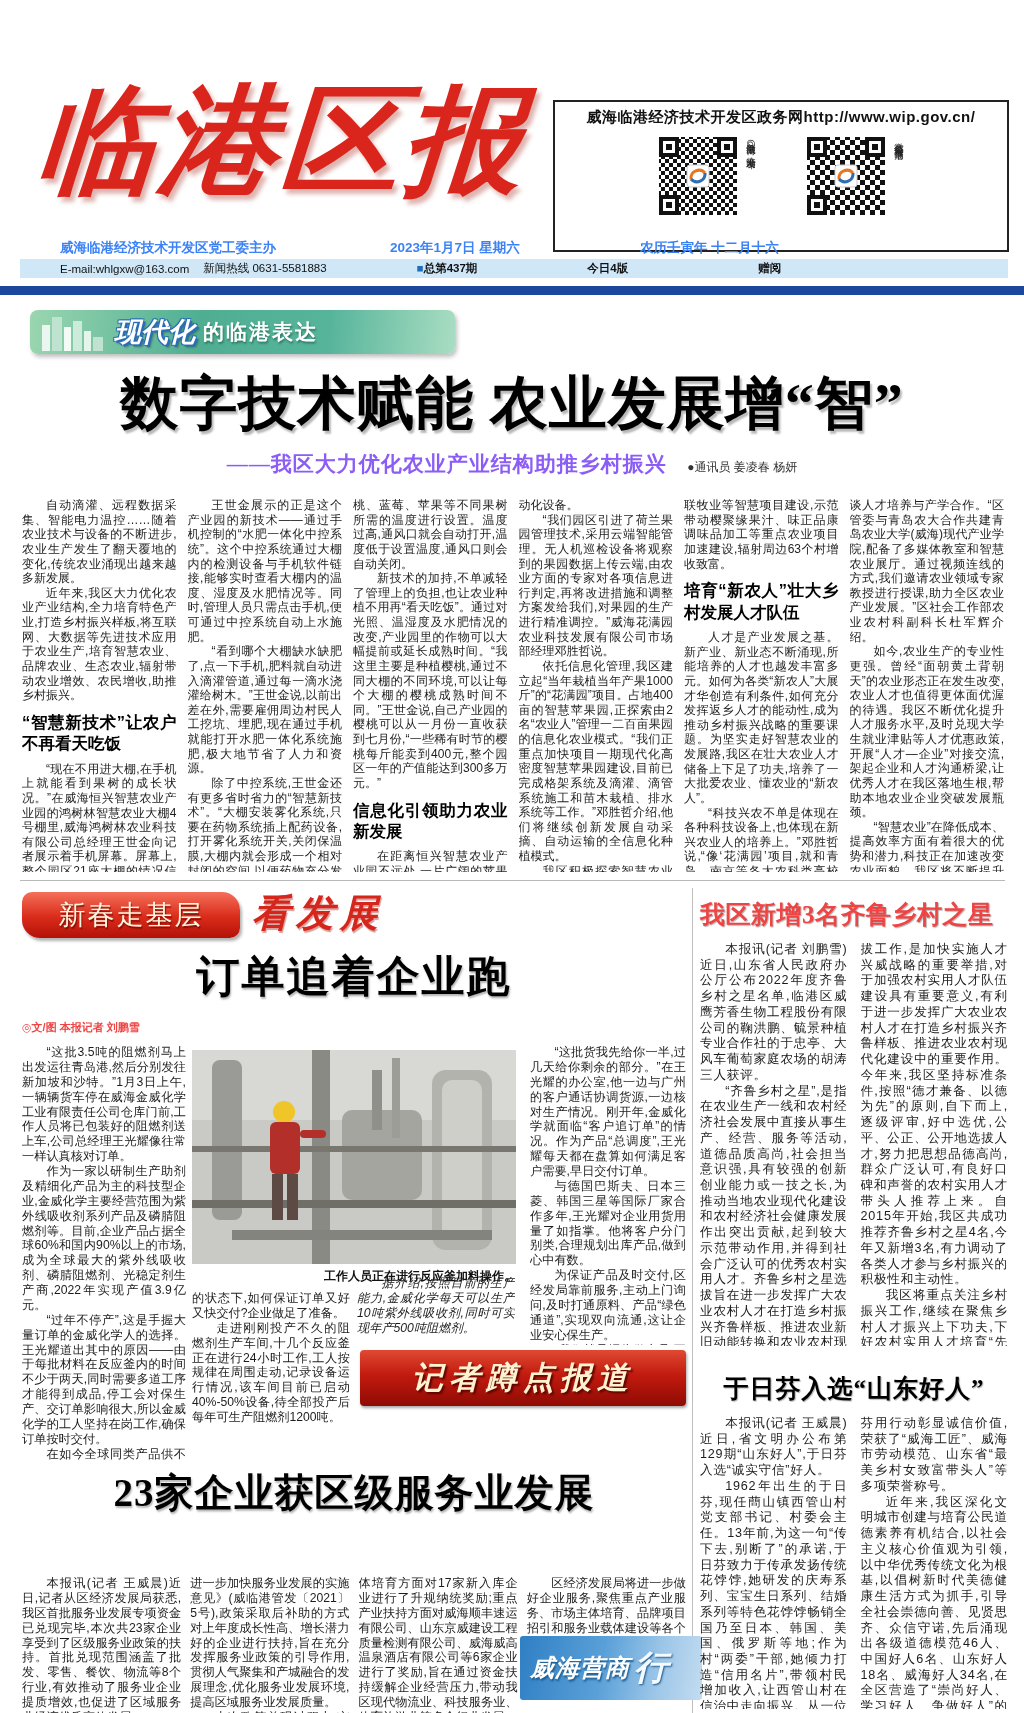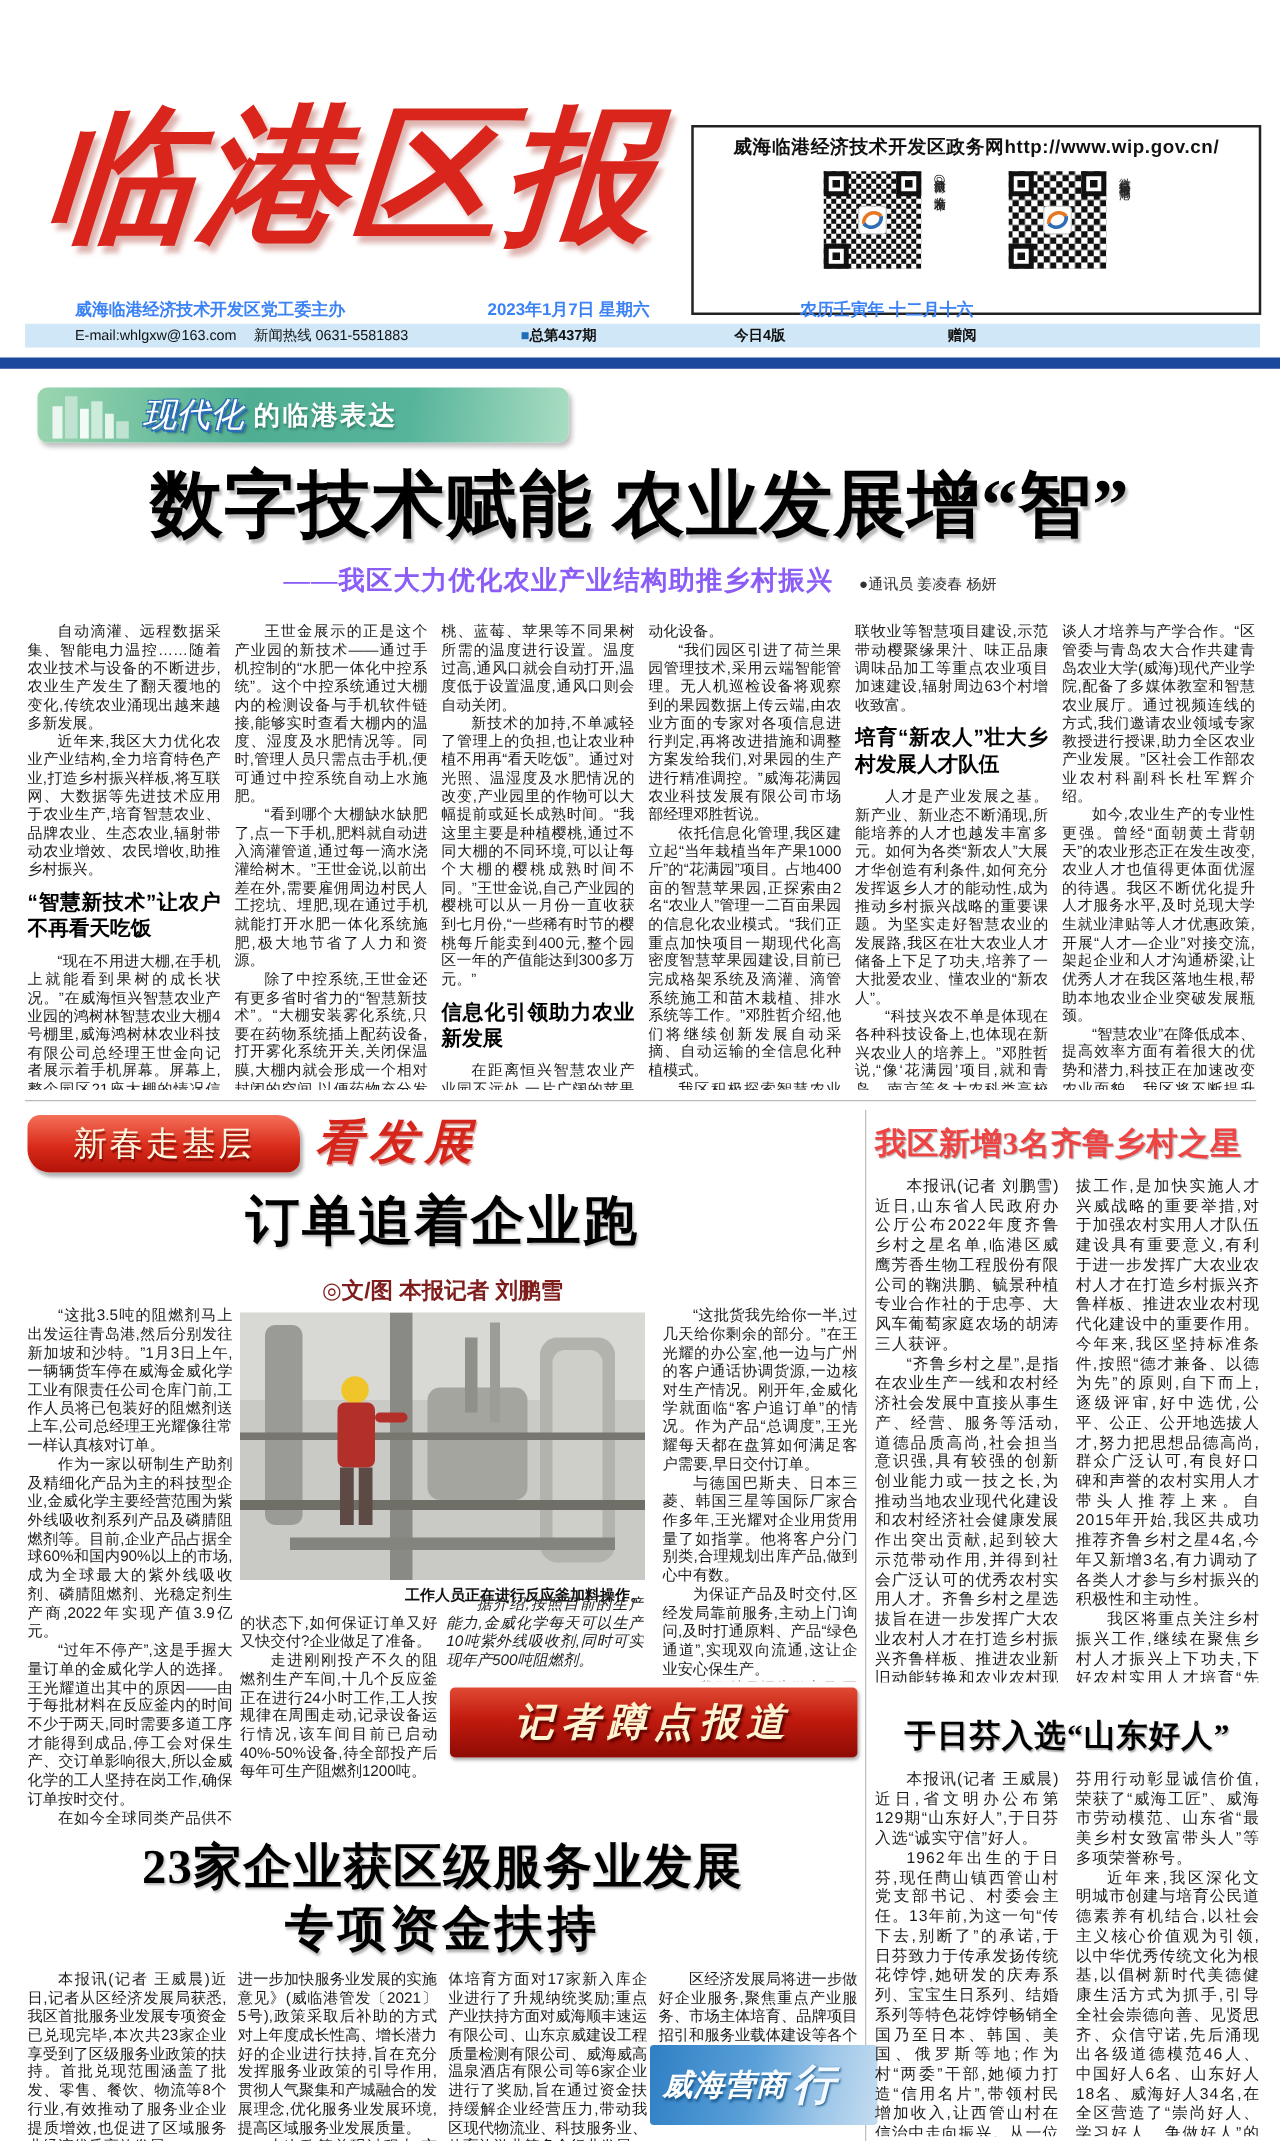--- a/index.html
+++ b/index.html
@@ -23,21 +23,21 @@
   .info2{left:20px;top:259px;width:988px;height:19px;background:#cfe7f7;font-size:11.5px;color:#111;
          display:flex;align-items:center;font-weight:700;}
   .info2 span{white-space:nowrap;}
   .blue-bar{left:0;top:286px;width:1024px;height:9px;background:#1b489c;}
 
   
   .modern-banner{left:30px;top:310px;width:425px;height:44px;border-radius:8px;
      background:linear-gradient(95deg,#9ad6b0 0%,#4fae92 40%,#56b49b 70%,#a9ddc2 100%);
      box-shadow:2px 3px 4px rgba(0,0,0,.25);display:flex;align-items:center;padding-left:8px;box-sizing:border-box;}
   .city-illu{width:70px;height:38px;}
-  .modern-word{font-size:27px;font-weight:400;font-style:italic;color:#ffffff;margin-left:6px;
+  .modern-word{font-size:27px;font-weight:700;font-style:italic;color:#ffffff;margin-left:6px;
      font-family:"Liberation Serif","DejaVu Serif",serif;
      text-shadow:2px 2px 0 #2a6db5,-1px -1px 0 #2a6db5,1px -1px 0 #2a6db5,-1px 1px 0 #2a6db5,3px 3px 2px rgba(0,0,0,.3);}
   .modern-rest{font-size:21px;font-weight:900;color:#fff;margin-left:8px;letter-spacing:2px;
      text-shadow:1px 2px 2px rgba(0,60,40,.45);}
   .lead-headline{left:0;top:365px;width:1024px;text-align:center;font-size:58px;font-weight:900;
      color:#000;letter-spacing:1px;text-shadow:2px 3px 2px rgba(0,0,0,.28);}
   .lead-subrow{left:0;top:450px;width:1024px;text-align:center;}
   .lead-subheadline{font-size:21px;font-weight:700;color:#8b5cf6;letter-spacing:1px;}
   .lead-byline{font-size:12px;color:#333;margin-left:16px;font-weight:400;}
   .lead-cols{left:22px;top:498px;width:982px;height:374px;display:flex;gap:11px;}
@@ -56,21 +56,21 @@
   .spring-badge{left:22px;top:892px;width:218px;height:46px;border-radius:10px 18px 10px 18px;
      background:linear-gradient(180deg,#f4705a 0%,#d92b1a 55%,#b31208 100%);
      box-shadow:2px 3px 3px rgba(0,0,0,.3);display:flex;align-items:center;justify-content:center;}
   .spring-badge span{font-size:27px;font-weight:400;color:#fff6df;letter-spacing:2px;
      text-shadow:1px 2px 1px rgba(120,10,5,.8);}
   .spring-script{left:252px;top:888px;font-size:38px;font-weight:900;font-style:italic;color:#d6261c;
      font-family:"Liberation Serif","DejaVu Serif",serif;letter-spacing:6px;
      text-shadow:1px 2px 1px rgba(150,20,10,.4);}
   .order-headline{left:22px;top:948px;width:664px;text-align:center;font-size:43px;font-weight:900;color:#000;
      letter-spacing:2px;text-shadow:1px 2px 2px rgba(0,0,0,.3);}
-  .order-byline{left:22px;top:1020px;width:664px;text-align:center;font-size:18px;color:#7f1d1d;font-weight:700;}
+  .order-byline{left:22px;top:1020px;width:664px;font-size:11px;color:#ef4444;font-weight:700;}
 
   .order-left{left:22px;top:1045px;width:164px;height:415px;font-size:12.2px;}
   .order-photo{left:192px;top:1050px;width:324px;height:214px;}
   .photo-caption{left:192px;top:1268px;width:324px;text-align:right;font-size:12px;font-weight:700;color:#111;}
   .order-belowA{left:192px;top:1291px;width:158px;height:170px;font-size:12.2px;}
   .order-belowB{left:357px;top:1276px;width:158px;height:58px;font-size:12.2px;font-style:italic;}
   .order-right{left:530px;top:1045px;width:156px;height:300px;font-size:12.2px;}
 
   .reporter-banner{left:360px;top:1350px;width:326px;height:56px;border-radius:4px;
      background:linear-gradient(180deg,#e04a33 0%,#c21a0e 45%,#8e0b04 100%);
@@ -296,21 +296,20 @@
       <p class="para">与德国巴斯夫、日本三菱、韩国三星等国际厂家合作多年,王光耀对企业用货用量了如指掌。他将客户分门别类,合理规划出库产品,做到心中有数。</p>
       <p class="para">为保证产品及时交付,区经发局靠前服务,主动上门询问,及时打通原料、产品“绿色通道”,实现双向流通,这让企业安心保生产。</p>
       <p class="para">“我们就是埋头做产品,不断扩展研发、做大产能,靠产品获得市场话语权,争取今年产值达5亿元。”王光耀对企业的未来充满信心。</p>
     </div>
 
   <div class="abs reporter-banner">
     <span>记者蹲点报道</span>
   </div>
 
   <div class="abs service-h1 serif">23家企业获区级服务业发展</div>
-  <div class="abs service-h2 serif">专项资金扶持</div>
   <div class="abs service-cols">
     <div class="col">
         <p class="para">本报讯(记者 王威晨)近日,记者从区经济发展局获悉,我区首批服务业发展专项资金已兑现完毕,本次共23家企业享受到了区级服务业政策的扶持。首批兑现范围涵盖了批发、零售、餐饮、物流等8个行业,有效推动了服务业企业提质增效,也促进了区域服务业经济优质高效发展。</p>
       </div>
     <div class="col">
         <p class="para cont">进一步加快服务业发展的实施意见》(威临港管发〔2021〕5号),政策采取后补助的方式对上年度成长性高、增长潜力好的企业进行扶持,旨在充分发挥服务业政策的引导作用,贯彻人气聚集和产城融合的发展理念,优化服务业发展环境,提高区域服务业发展质量。</p>
         <p class="para">本次政策兑现过程中,市场主</p>
       </div>
     <div class="col">
         <p class="para cont">体培育方面对17家新入库企业进行了升规纳统奖励;重点产业扶持方面对威海顺丰速运有限公司、山东京威建设工程质量检测有限公司、威海威高温泉酒店有限公司等6家企业进行了奖励,旨在通过资金扶持缓解企业经营压力,带动我区现代物流业、科技服务业、体育旅游业等多个行业发展。</p>

